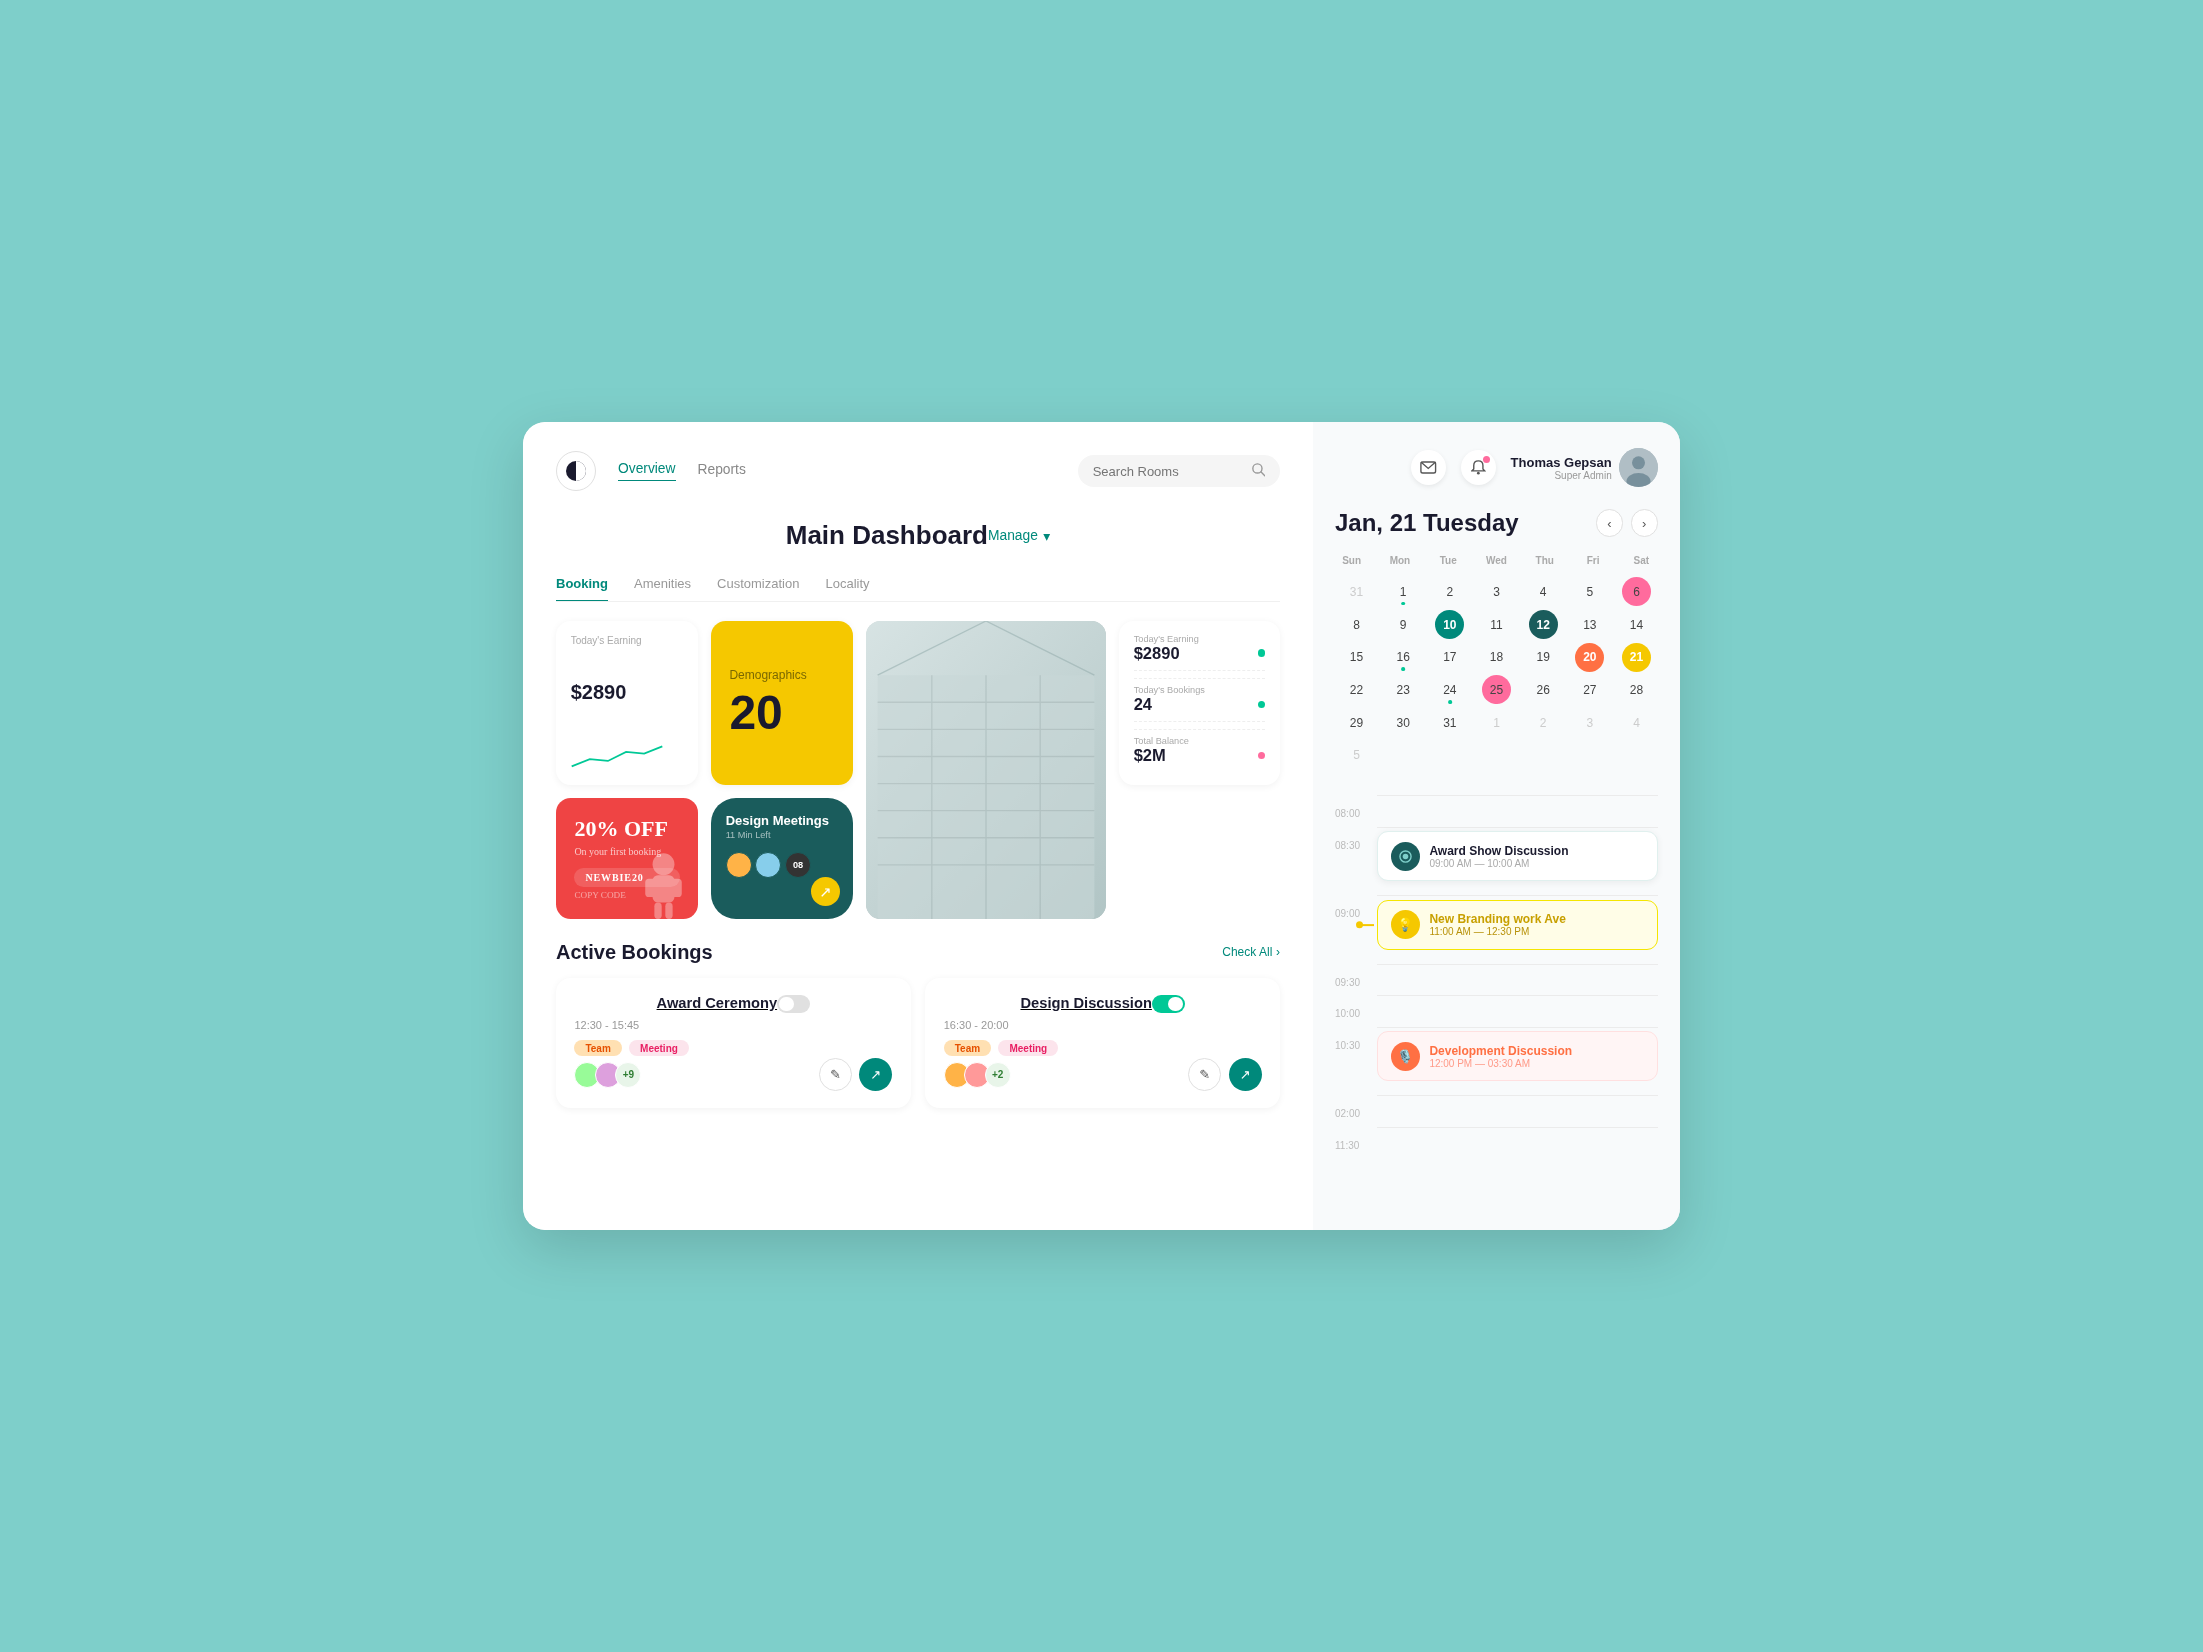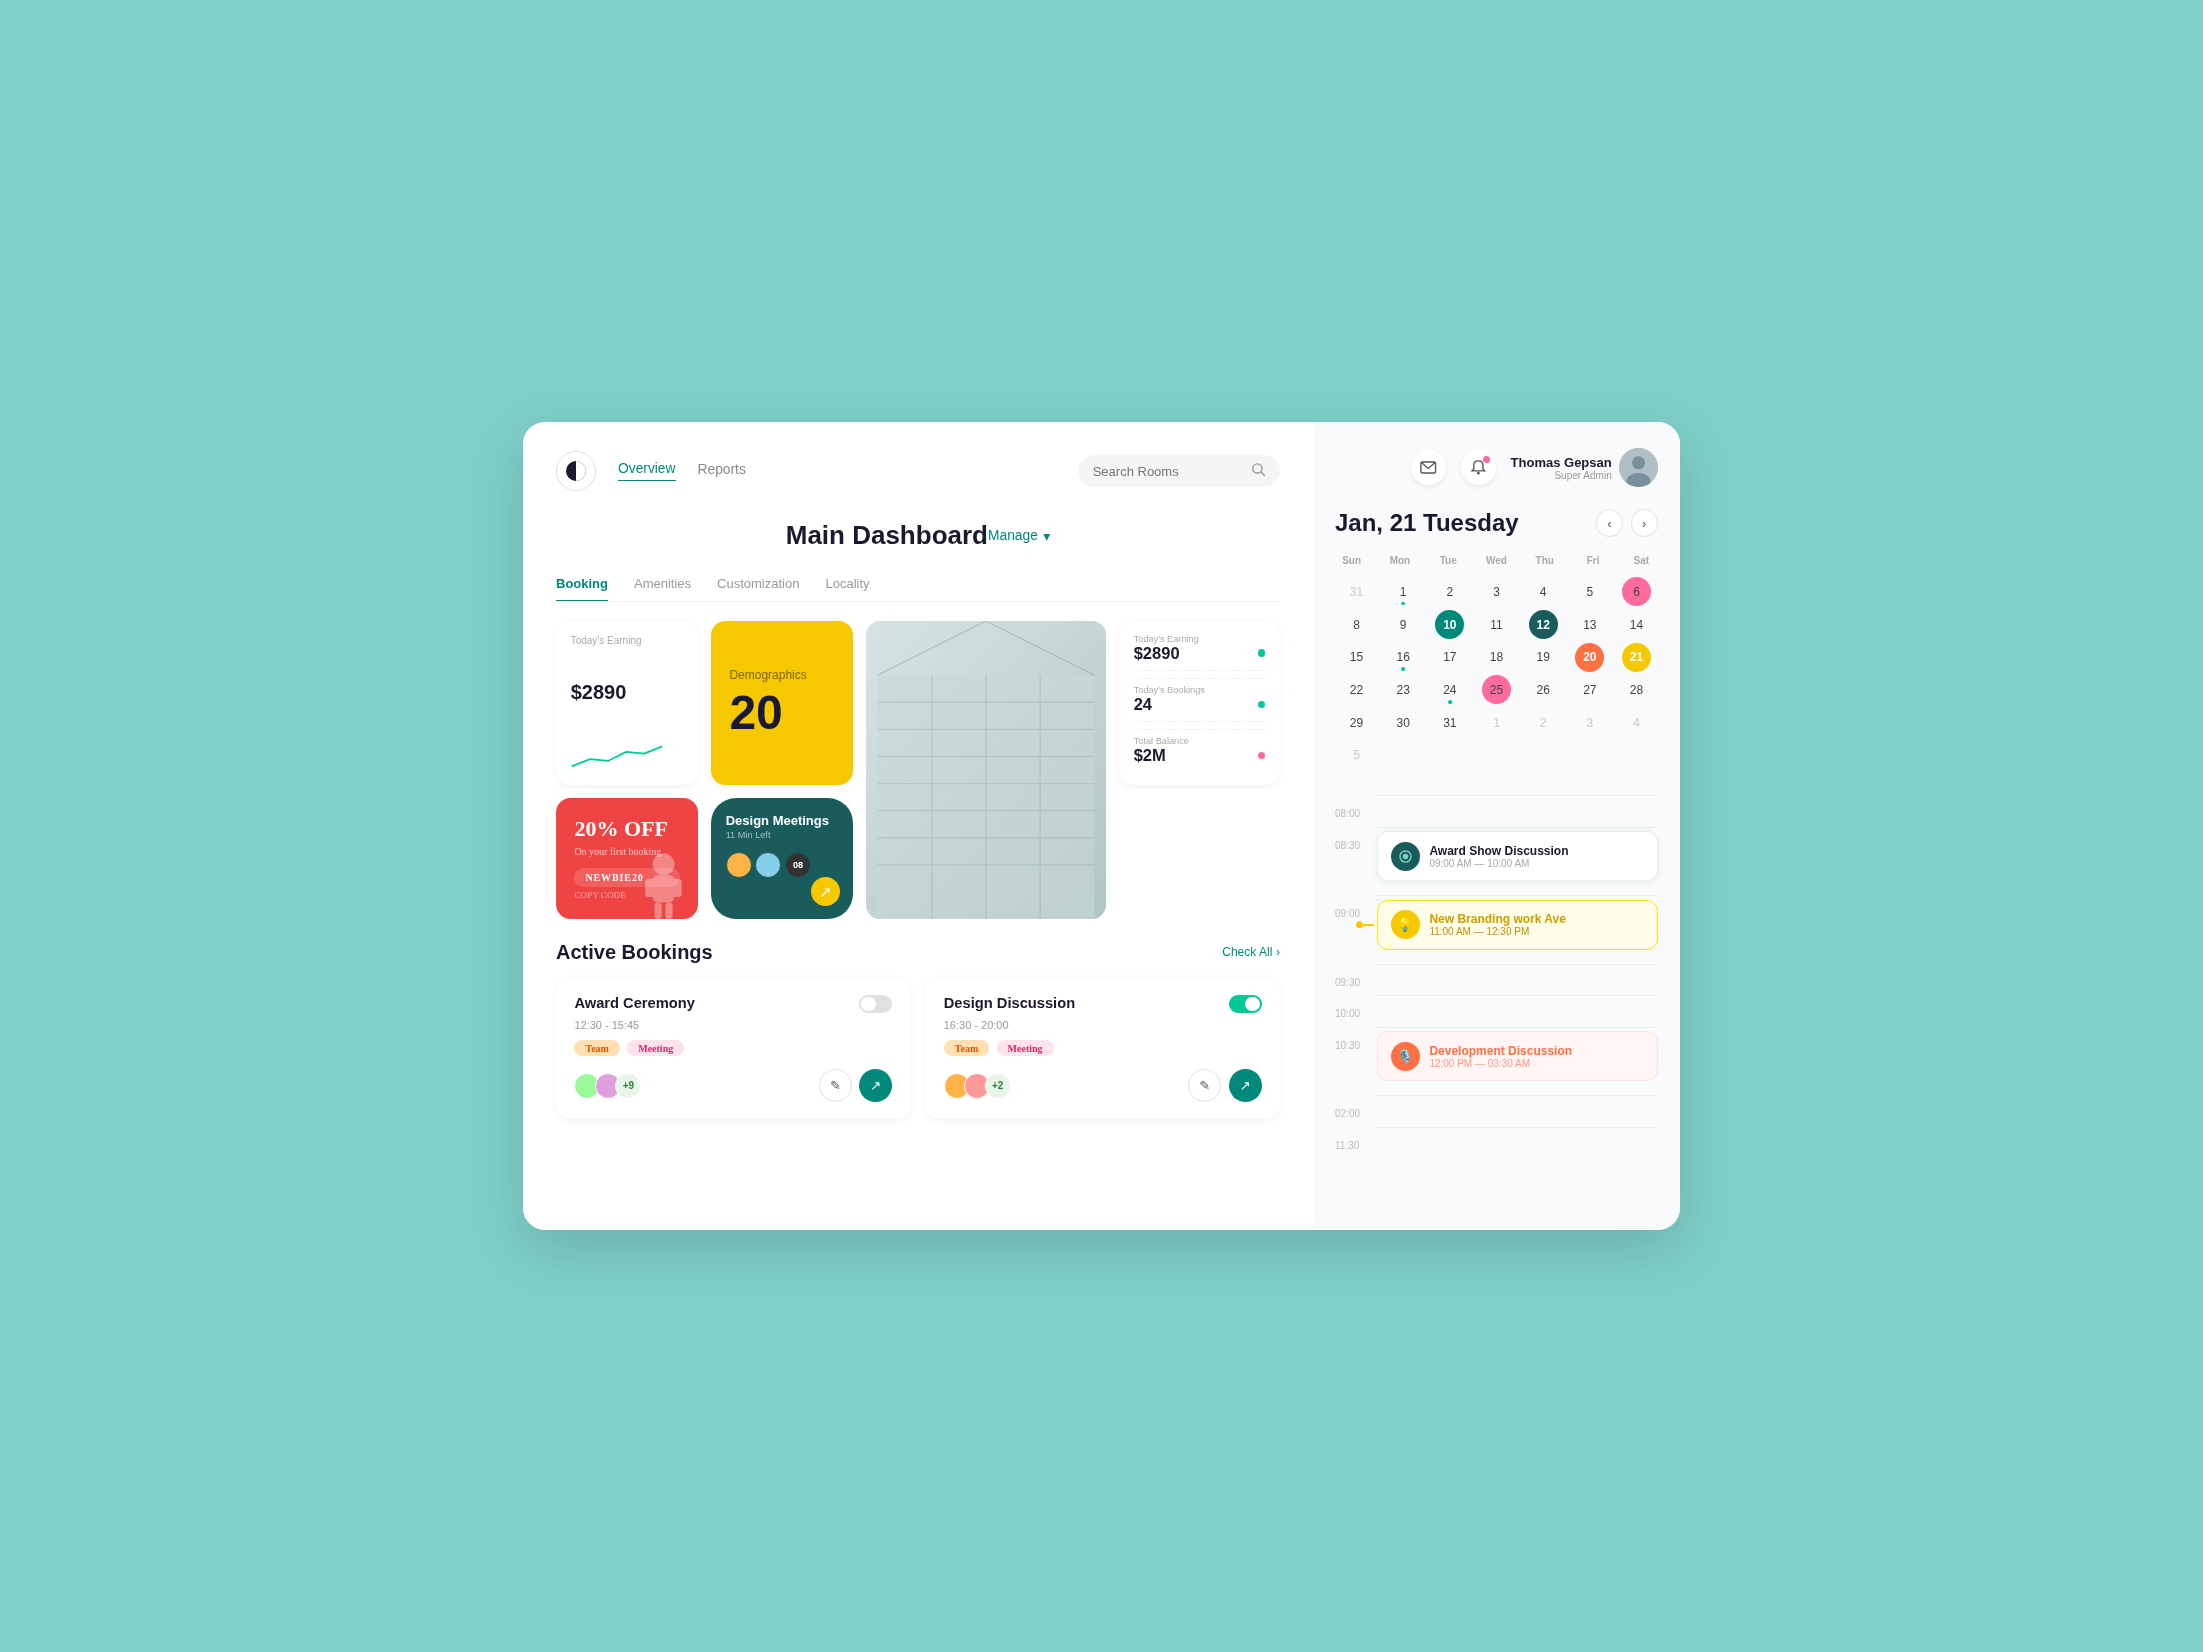--- a/index.html
+++ b/index.html
@@ -344,23 +344,24 @@
       gap: 14.7px;
     }
     .booking-card {
       background: #fff;
       border-radius: 14.7px;
       padding: 16.5px 18.4px;
       box-shadow: 0 1.8px 7.3px rgba(0,0,0,0.05);
     }
     .booking-header {
       display: flex;
-      justify-content: space-between;
+      justify-content: center;
       align-items: flex-start;
       margin-bottom: 5.5px;
+      text-decoration: underline;
     }
     .booking-name {
       font-size: 14.7px;
       font-weight: 700;
       color: #1a1a2e;
     }
     .toggle {
       width: 33px;
       height: 18.4px;
       border-radius: 9.2px;
@@ -381,22 +382,21 @@
     }
     .toggle.off::after { left: 1.8px; right: auto; }
     .booking-time {
       font-size: 11px;
       color: #999;
       margin-bottom: 9.2px;
     }
     .tag-row {
       display: flex;
       gap: 7.3px;
-      margin-bottom: 13px;
-      font-family: Liberation Serif, serif;
+      margin-bottom: 2px;
     }
     .tag {
       font-size: 10px;
       font-weight: 600;
       padding: 2.8px 11px;
       border-radius: 18.4px;
     }
     .tag.team { background: #ffe0b2; color: #e65100; }
     .tag.meeting { background: #fce4ec; color: #e91e63; }
     .booking-footer {

